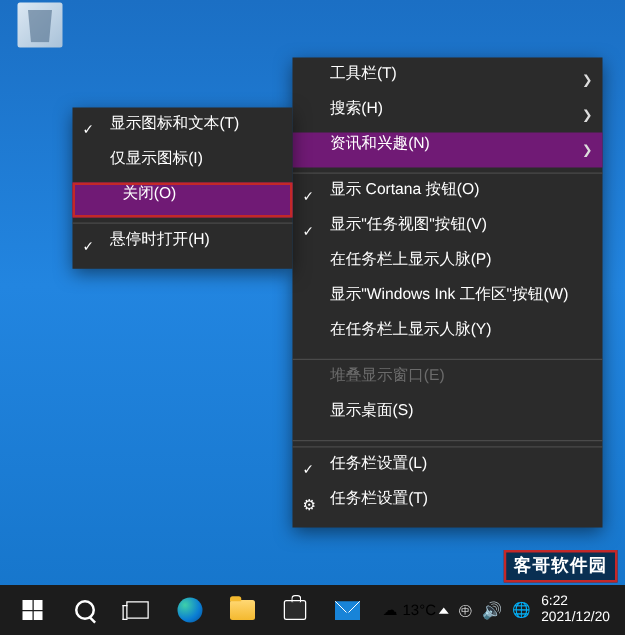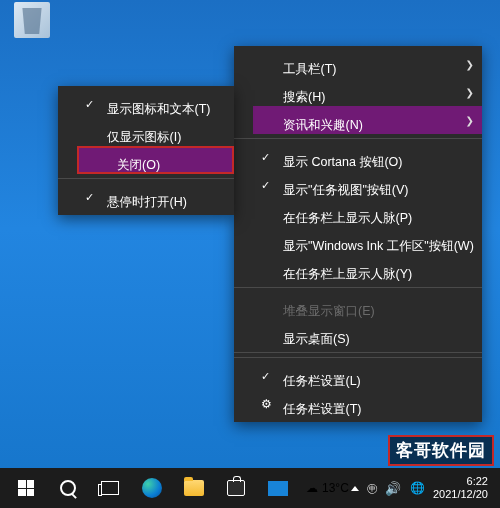--- a/index.html
+++ b/index.html
@@ -3,40 +3,40 @@
 <meta charset="utf-8">
 <style>
 * { margin: 0; padding: 0; box-sizing: border-box; font-family: "Microsoft YaHei", "Segoe UI", sans-serif; }
 body { width: 500px; height: 508px; overflow: hidden; position: relative; background: linear-gradient(180deg, #1b6fc4 0%, #2285e0 45%, #1574c9 100%); }
 .desktop { position: absolute; inset: 0; }
 .recycle-bin { position: absolute; top: 2px; left: 8px; width: 48px; height: 56px; display: flex; flex-direction: column; align-items: center; gap: 2px; }
 .recycle-bin .icon-box { width: 36px; height: 36px; background: linear-gradient(135deg, #dce8f3, #a9c2d9); border-radius: 2px; position: relative; }
 .recycle-bin .icon-box::before { content: ""; position: absolute; top: 6px; left: 6px; right: 6px; bottom: 4px; background: rgba(80,110,140,.6); clip-path: polygon(10% 0, 90% 0, 80% 100%, 20% 100%); }
 
 .menu { position: absolute; background: #2b2b2b; color: #fff; font-size: 12.5px; box-shadow: 0 4px 14px rgba(0,0,0,.5); padding: 4px 0; }
-.menu-item { display: flex; align-items: flex-end; height: 28px; padding: 0 26px 0 30px; position: relative; white-space: nowrap; margin-left: 19px; }
+.menu-item { display: flex; align-items: flex-start; height: 28px; padding: 0 26px 0 30px; position: relative; white-space: nowrap; }
 .menu-item.hover { background: #701a75; }
 .menu-item.highlight { outline: 2px solid #c42828; outline-offset: -2px; padding-left: 40px; }
 .menu-item.disabled { color: #6b6b6b; }
 .menu-sep { height: 1px; background: #4a4a4a; margin: 4px 0; }
 .check { position: absolute; left: 8px; top: 50%; transform: translateY(-50%); font-size: 11px; }
 .arrow { position: absolute; right: 8px; top: 50%; transform: translateY(-50%); font-size: 10px; color: #ddd; }
 .gear { position: absolute; left: 8px; top: 50%; transform: translateY(-50%); font-size: 12px; }
 
 .submenu { left: 58px; top: 86px; width: 176px; }
 .mainmenu { left: 234px; top: 46px; width: 248px; }
 
 .taskbar { position: absolute; left: 0; right: 0; bottom: 0; height: 40px; background: #1c1c1c; display: flex; align-items: center; padding: 0 6px; gap: 2px; }
 .tb-icon { width: 40px; height: 40px; display: flex; align-items: center; justify-content: center; color: #fff; font-size: 15px; }
 .tb-spacer { flex: 1; }
 .tray { display: flex; align-items: center; gap: 8px; color: #fff; font-size: 11px; padding-right: 6px; }
 .weather { display: flex; align-items: center; gap: 4px; font-size: 12px; }
-.clock { text-align: right; line-height: 1.15; }
+.clock { text-align: left; line-height: 1.15; }
 
-.watermark { position: absolute; right: 6px; bottom: 42px; background: rgba(0,0,0,.6); border: 2px solid #c42828; color: #fff; padding: 2px 6px; font-size: 17px; font-weight: 700; letter-spacing: 1px; }
+.watermark { position: absolute; right: 6px; bottom: 42px; background: rgba(0,0,0,.6); border: 2px solid #c42828; color: #fff; padding: 2px 6px; font-size: 14px; font-weight: 700; letter-spacing: 1px; }
 
 .win-logo { width: 16px; height: 16px; display: grid; grid-template: 1fr 1fr / 1fr 1fr; gap: 1px; }
 .win-logo span { background: #fff; }
 .search-icon { width: 16px; height: 16px; border: 2px solid #fff; border-radius: 50%; position: relative; }
 .search-icon::after { content: ""; position: absolute; width: 6px; height: 2px; background: #fff; bottom: -3px; right: -3px; transform: rotate(45deg); }
 .tasks-icon { width: 18px; height: 14px; border: 1.5px solid #fff; position: relative; }
 .tasks-icon::before { content: ""; position: absolute; left: -4px; top: 2px; width: 3px; height: 10px; border: 1.5px solid #fff; border-right: none; }
 
 .edge-icon { width: 20px; height: 20px; border-radius: 50%; background: radial-gradient(circle at 30% 30%, #3ed0a8, #0a7dd4 60%, #074e8f); }
 .folder-icon { width: 20px; height: 16px; background: linear-gradient(#ffd874, #f4b92f); border-radius: 2px; position: relative; }

